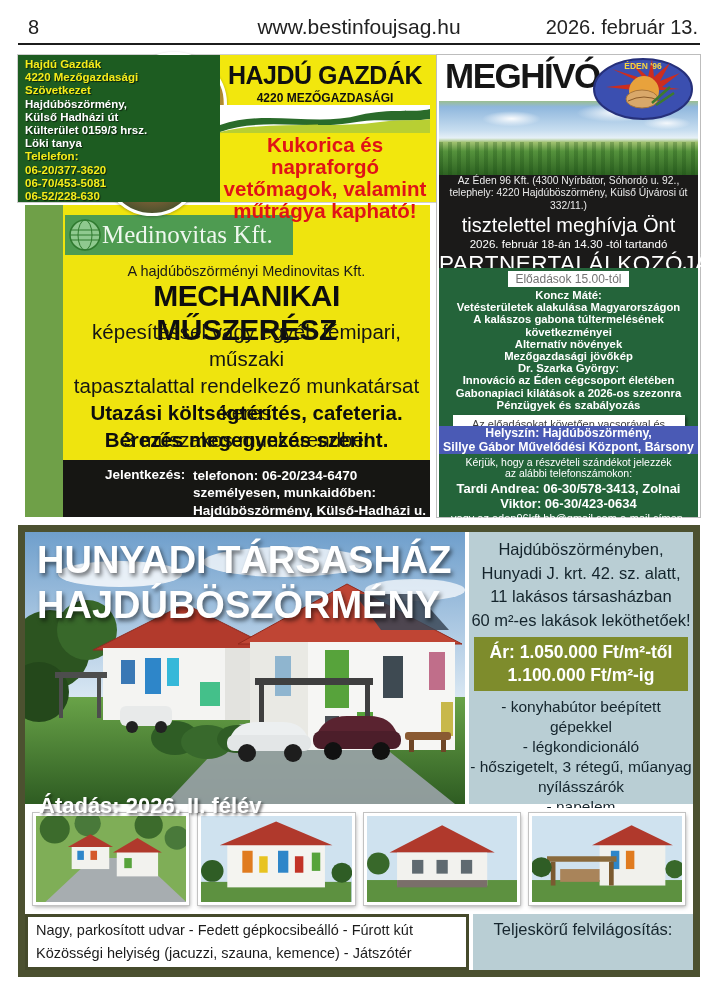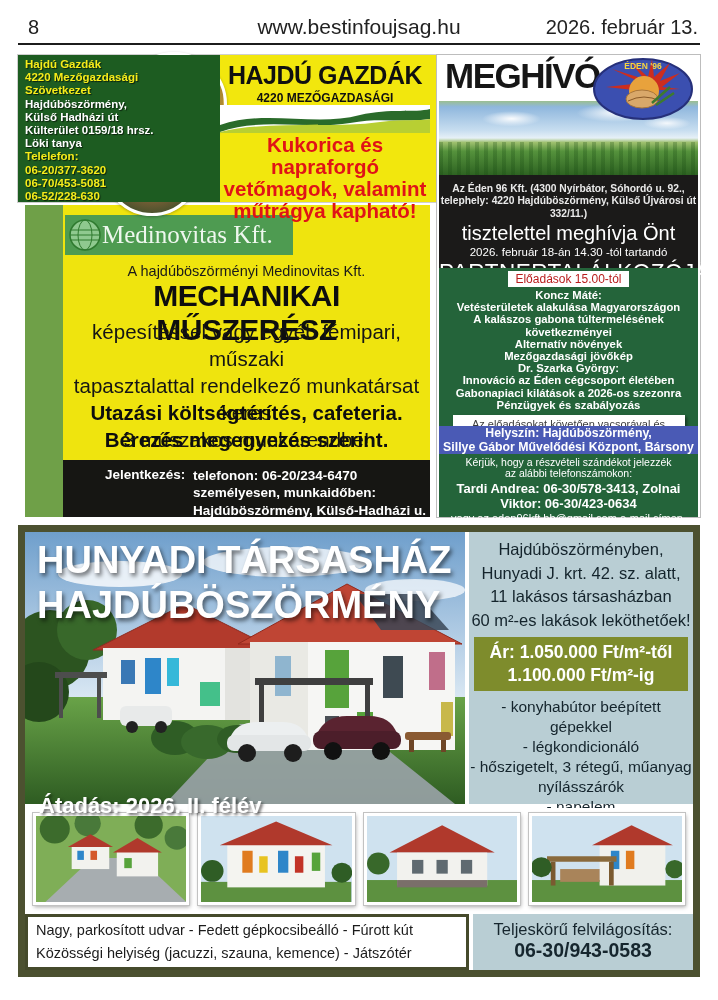--- a/index.html
+++ b/index.html
@@ -43,26 +43,26 @@
   .mg-logo{left:155px;top:2px;width:102px;height:64px;z-index:3;}
   .mg-photo{left:2px;top:46px;width:259px;height:74px;
       background:
         radial-gradient(ellipse 42px 11px at 28% 24%, rgba(255,255,255,.95), rgba(255,255,255,0) 70%),
         radial-gradient(ellipse 55px 13px at 68% 16%, rgba(255,255,255,.9), rgba(255,255,255,0) 70%),
         radial-gradient(ellipse 34px 9px at 88% 30%, rgba(255,255,255,.85), rgba(255,255,255,0) 70%),
         linear-gradient(180deg,#9bbf90 0%,#8fb7dd 8%,#c8def0 40%,#e6f0f7 50%,#9ec06e 56%,#55923c 68%,#2e6322 100%);}
   .mg-photo::after{content:"";position:absolute;left:0;top:55%;width:100%;height:45%;
       background:repeating-linear-gradient(90deg,rgba(20,70,15,.25) 0 4px,rgba(0,0,0,0) 4px 9px);}
   .mg-black{left:2px;top:120px;width:259px;height:93px;background:#1b1a19;color:#fff;text-align:center;}
-  .mg-addr{font-size:10.3px;line-height:12.4px;margin-top:8px;color:#eaeaea;font-weight:bold;}
+  .mg-addr{font-size:10.3px;line-height:12.4px;margin-top:0;color:#eaeaea;}
   .mg-invite{font-size:20px;margin-top:2px;font-weight:400;}
   .mg-date{font-size:11.5px;margin-top:1px;}
   .mg-event{font-size:22.5px;margin-top:1px;letter-spacing:.5px;}
   .mg-green1{left:2px;top:213px;width:259px;height:158px;background:#24643a;text-align:center;color:#fff;}
-  .mg-chip{display:inline-block;background:#ffffff;color:#b91c1c;font-size:12px;padding:1px 7px;margin-top:3px;}
+  .mg-chip{display:inline-block;background:#ffffff;color:#737373;font-size:12px;padding:1px 7px;margin-top:3px;}
   .mg-prog{font-size:11.3px;font-weight:bold;line-height:12.2px;margin-top:2px;}
   .mg-note{background:#fff;color:#3c3c3c;width:226px;margin:4px auto 0;font-size:11px;line-height:12.3px;
            padding:3px 3px;box-shadow:2px 2px 3px rgba(0,0,0,.45);}
   .mg-blue{left:2px;top:371px;width:259px;height:28px;background:#4a5ab5;color:#fff;font-weight:bold;
            text-align:center;font-size:12.3px;line-height:13.8px;padding-top:1px;box-sizing:border-box;}
   .mg-green2{left:2px;top:399px;width:259px;height:63px;background:#24643a;color:#fff;text-align:center;}
   .mg-rsvp{font-size:10.5px;line-height:10.9px;margin-top:3px;}
   .mg-phones{font-size:13px;font-weight:bold;margin-top:2px;}
   .mg-email{font-size:11px;margin-top:1px;}
   .mg-close{font-style:italic;font-size:12.5px;margin-top:3px;}
@@ -115,21 +115,21 @@
   <div class="abs hdr-date">2026. február 13.</div>
   <div class="abs hdr-line"></div>
 
   <div class="abs ad-hajdu">
     <div class="abs hg-green">
       <div class="hg-y pre">Hajdú Gazdák
 4220 Mezőgazdasági
 Szövetkezet</div>
       <div class="hg-w pre">Hajdúböszörmény,
 Külső Hadházi út
-Külterület 0159/18 hrsz.
+Külterület 0159/3 hrsz.
 Löki tanya</div>
       <div class="hg-y">Telelefon:</div>
       <div class="hg-y pre">06-20/377-3620
 06-70/453-5081
 06-52/228-630</div>
     </div>
     <div class="abs circle wheat"></div>
     <div class="abs circle hands"></div>
     <div class="abs hg-right">
       <div class="hg-title">HAJDÚ GAZDÁK</div>
@@ -367,17 +367,16 @@
           <circle cx="10" cy="56" r="11" fill="#2f5d25"></circle>
             <circle cx="152" cy="58" r="10" fill="#38682a"></circle>
         </svg>
       </div>
     </div>
 
     <div class="abs hu-amen pre">Nagy, parkosított udvar  - Fedett gépkocsibeálló - Fúrott kút
 Közösségi helyiség (jacuzzi, szauna, kemence) - Játszótér</div>
     <div class="abs hu-info">
       <div class="hu-info-label">Teljeskörű felvilágosítás:</div>
-      <div class="hu-info-phone">06-30/943-0583</div>
     </div>
   </div>
 
 </div>
 
 </body></html>

